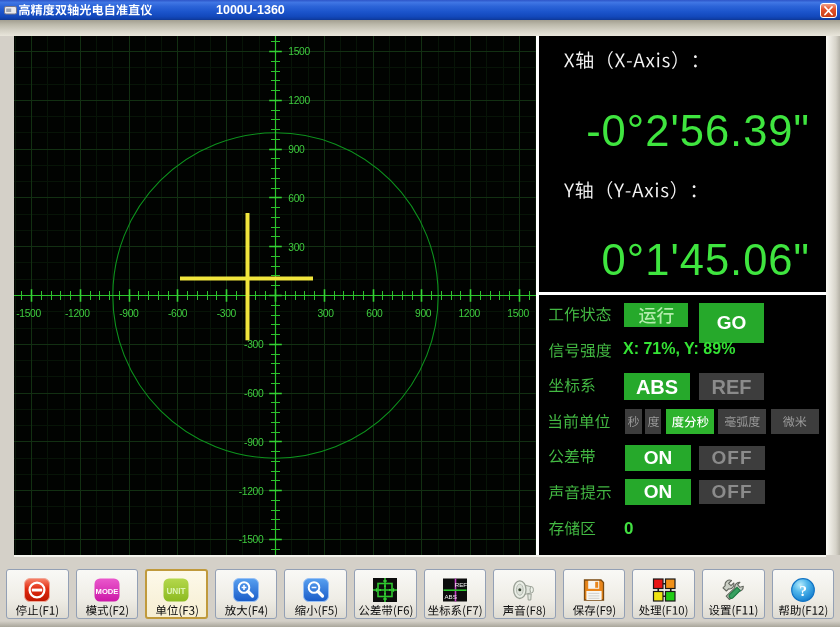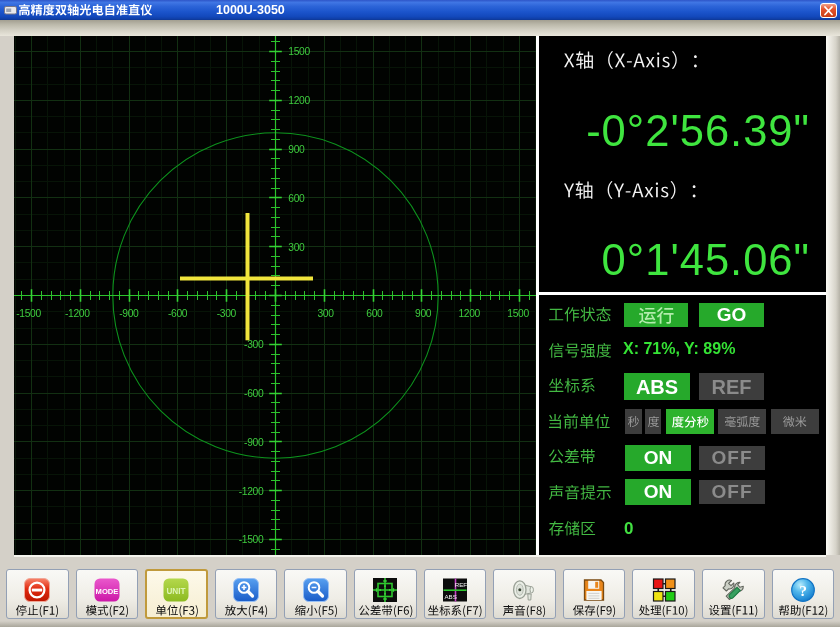--- a/index.html
+++ b/index.html
@@ -68,21 +68,21 @@
 <svg style="position:absolute;left:548.5px;top:485.0px;overflow:visible" width="61.8" height="14.7" viewBox="0.5 -13.4 61.8 14.7">
     <path d="M7.3 -13.3V-12.0H1.1V-10.9H7.3V-9.4H2.1V-8.3H14.0V-9.4H8.5V-10.9H14.7V-12.0H8.5V-13.3ZM2.4 -7.1V-5.0C2.4 -3.3 2.2 -1.1 0.5 0.5C0.7 0.7 1.2 1.1 1.4 1.3C2.5 0.2 3.1 -1.2 3.4 -2.6H12.5V-1.8H13.7V-7.1ZM12.5 -3.7H8.5V-6.1H12.5ZM3.5 -3.7C3.6 -4.1 3.6 -4.6 3.6 -5.0V-6.1H7.3V-3.7Z M22.7 -13.2C22.9 -12.8 23.1 -12.3 23.3 -11.8H17.6V-10.8H30.0V-11.8H24.6C24.5 -12.3 24.2 -12.9 23.8 -13.4ZM19.7 -10.4C20.1 -9.7 20.5 -8.8 20.6 -8.1H16.7V-7.0H30.7V-8.1H26.7C27.1 -8.8 27.5 -9.7 27.9 -10.4L26.6 -10.7C26.4 -10.0 25.9 -8.9 25.5 -8.1H21.3L21.9 -8.3C21.7 -8.9 21.3 -9.9 20.8 -10.7ZM20.0 -2.1H27.5V-0.3H20.0ZM20.0 -3.0V-4.6H27.5V-3.0ZM18.8 -5.7V1.3H20.0V0.7H27.5V1.2H28.7V-5.7Z M39.2 -9.7H44.4V-8.5H39.2ZM39.2 -11.9H44.4V-10.6H39.2ZM38.1 -12.8V-7.6H45.6V-12.8ZM38.4 -4.7C38.1 -2.4 37.4 -0.6 36.0 0.6C36.3 0.7 36.7 1.1 36.9 1.3C37.7 0.5 38.4 -0.4 38.8 -1.6C39.8 0.6 41.5 1.0 43.8 1.0H46.6C46.6 0.7 46.8 0.2 46.9 -0.0C46.4 -0.0 44.3 -0.0 43.9 -0.0C43.3 -0.0 42.8 -0.0 42.3 -0.1V-2.6H45.7V-3.6H42.3V-5.5H46.4V-6.4H37.4V-5.5H41.2V-0.4C40.3 -0.8 39.6 -1.5 39.2 -2.9C39.3 -3.4 39.4 -4.0 39.5 -4.6ZM34.2 -13.3V-10.1H32.2V-9.0H34.2V-5.5C33.4 -5.2 32.6 -5.0 32.1 -4.9L32.4 -3.7L34.2 -4.3V-0.2C34.2 0.0 34.1 0.1 33.9 0.1C33.7 0.1 33.1 0.1 32.4 0.1C32.6 0.4 32.7 0.9 32.8 1.2C33.8 1.2 34.4 1.1 34.8 0.9C35.2 0.8 35.3 0.4 35.3 -0.2V-4.7L37.1 -5.3L36.9 -6.3L35.3 -5.8V-9.0H37.1V-10.1H35.3V-13.3Z M51.1 -5.5C50.4 -3.8 49.2 -2.0 48.0 -0.9C48.3 -0.7 48.8 -0.4 49.0 -0.2C50.3 -1.4 51.5 -3.3 52.3 -5.2ZM58.2 -5.1C59.3 -3.5 60.5 -1.5 61.0 -0.2L62.2 -0.7C61.7 -2.0 60.5 -4.0 59.3 -5.5ZM49.8 -12.1V-10.9H60.9V-12.1ZM48.3 -8.3V-7.1H54.7V-0.3C54.7 -0.0 54.6 0.0 54.3 0.0C54.0 0.0 53.0 0.0 51.9 0.0C52.1 0.4 52.3 0.9 52.3 1.2C53.7 1.2 54.7 1.2 55.2 1.0C55.8 0.8 56.0 0.5 56.0 -0.3V-7.1H62.3V-8.3Z" fill="#43b943"></path>
   </svg>
 <svg style="position:absolute;left:548.5px;top:520.6px;overflow:visible" width="46.1" height="14.5" viewBox="0.5 -13.3 46.1 14.5">
     <path d="M9.7 -5.5V-4.2H5.3V-3.1H9.7V-0.2C9.7 0.1 9.6 0.1 9.4 0.1C9.1 0.2 8.1 0.2 7.1 0.1C7.2 0.5 7.4 0.9 7.4 1.2C8.8 1.2 9.7 1.2 10.2 1.1C10.7 0.9 10.9 0.6 10.9 -0.1V-3.1H15.1V-4.2H10.9V-5.1C12.0 -5.8 13.3 -6.8 14.1 -7.8L13.4 -8.4L13.1 -8.3H6.6V-7.2H12.0C11.3 -6.6 10.5 -5.9 9.7 -5.5ZM6.1 -13.3C5.9 -12.6 5.7 -11.9 5.4 -11.2H1.0V-10.1H4.9C3.9 -7.9 2.4 -5.8 0.5 -4.5C0.7 -4.2 1.0 -3.7 1.1 -3.4C1.8 -3.9 2.4 -4.5 3.0 -5.1V1.2H4.2V-6.5C5.0 -7.6 5.7 -8.8 6.2 -10.1H14.8V-11.2H6.7C6.9 -11.8 7.1 -12.4 7.3 -13.0Z M20.4 -11.8C21.1 -11.2 21.8 -10.2 22.2 -9.6L23.0 -10.2C22.7 -10.8 21.9 -11.7 21.2 -12.4ZM23.3 -8.5V-7.4H26.3C25.2 -6.3 24.0 -5.4 22.8 -4.7C23.0 -4.5 23.4 -4.0 23.6 -3.8C24.0 -4.0 24.3 -4.3 24.7 -4.6V1.2H25.8V0.4H29.2V1.2H30.3V-5.7H26.1C26.7 -6.2 27.2 -6.8 27.7 -7.4H31.0V-8.5H28.6C29.4 -9.7 30.2 -11.0 30.8 -12.5L29.8 -12.8C29.5 -12.0 29.1 -11.3 28.7 -10.6V-11.5H26.9V-13.3H25.8V-11.5H23.7V-10.5H25.8V-8.5ZM26.9 -10.5H28.6C28.2 -9.8 27.7 -9.1 27.2 -8.5H26.9ZM25.8 -2.2H29.2V-0.6H25.8ZM25.8 -3.1V-4.7H29.2V-3.1ZM21.3 0.7C21.5 0.4 21.9 0.2 24.1 -1.2C24.0 -1.5 23.9 -1.9 23.8 -2.2L22.3 -1.3V-8.2H19.7V-7.1H21.3V-1.5C21.3 -0.8 20.9 -0.4 20.7 -0.3C20.9 -0.1 21.2 0.4 21.3 0.7ZM19.2 -13.3C18.5 -10.9 17.4 -8.5 16.2 -6.8C16.4 -6.6 16.7 -6.0 16.8 -5.7C17.2 -6.3 17.6 -6.9 18.0 -7.6V1.2H19.0V-9.7C19.5 -10.8 19.9 -11.9 20.2 -13.0Z M46.2 -12.4H33.1V0.8H46.6V-0.3H34.3V-11.3H46.2ZM35.7 -9.2C36.9 -8.2 38.3 -7.0 39.6 -5.8C38.2 -4.5 36.7 -3.3 35.2 -2.4C35.5 -2.1 35.9 -1.7 36.1 -1.5C37.6 -2.4 39.1 -3.6 40.4 -5.0C41.8 -3.7 43.0 -2.4 43.8 -1.5L44.8 -2.3C43.9 -3.3 42.6 -4.6 41.2 -5.9C42.4 -7.2 43.4 -8.6 44.3 -10.1L43.1 -10.5C42.4 -9.2 41.4 -7.9 40.4 -6.7C39.1 -7.8 37.7 -9.0 36.5 -9.9Z" fill="#43b943"></path>
   </svg>
 <div style="position:absolute;left:624px;top:303px;width:64px;height:24px;background:#26a92b;"></div>
 <svg style="position:absolute;left:638.7px;top:306.6px;overflow:visible" width="34.6" height="16.8" viewBox="0.6 -15.2 34.6 16.8">
     <path d="M6.8 -14.2V-12.6H16.0V-14.2ZM1.1 -13.3C2.1 -12.5 3.6 -11.4 4.3 -10.8L5.5 -12.0C4.7 -12.7 3.3 -13.7 2.2 -14.4ZM6.8 -2.1C7.4 -2.3 8.2 -2.4 14.7 -3.0C15.0 -2.5 15.2 -2.1 15.4 -1.7L16.9 -2.5C16.2 -3.8 14.8 -6.1 13.7 -7.9L12.3 -7.2C12.8 -6.4 13.4 -5.4 13.9 -4.5L8.7 -4.1C9.5 -5.4 10.4 -7.0 11.1 -8.5H17.2V-10.1H5.6V-8.5H9.1C8.4 -6.8 7.5 -5.2 7.2 -4.8C6.8 -4.2 6.5 -3.9 6.2 -3.8C6.4 -3.3 6.7 -2.4 6.8 -2.1ZM4.7 -9.0H0.7V-7.4H3.1V-1.9C2.3 -1.6 1.4 -0.8 0.6 0.0L1.7 1.6C2.6 0.5 3.5 -0.6 4.0 -0.6C4.4 -0.6 5.1 -0.0 5.8 0.4C7.1 1.2 8.5 1.4 10.8 1.4C12.7 1.4 15.7 1.3 17.0 1.2C17.0 0.7 17.3 -0.2 17.5 -0.7C15.6 -0.4 12.8 -0.3 10.8 -0.3C8.8 -0.3 7.3 -0.4 6.1 -1.2C5.5 -1.5 5.1 -1.8 4.7 -2.0Z M25.9 -14.1V-12.5H34.7V-14.1ZM22.7 -15.2C21.8 -13.9 20.1 -12.3 18.6 -11.3C18.9 -11.0 19.3 -10.3 19.5 -9.9C21.2 -11.1 23.1 -12.9 24.3 -14.5ZM25.1 -9.2V-7.5H30.9V-0.6C30.9 -0.3 30.8 -0.2 30.4 -0.2C30.1 -0.2 28.9 -0.2 27.7 -0.2C28.0 0.3 28.2 1.0 28.3 1.5C30.0 1.5 31.0 1.4 31.7 1.2C32.4 0.9 32.6 0.4 32.6 -0.6V-7.5H35.2V-9.2ZM23.4 -11.3C22.2 -9.3 20.2 -7.2 18.4 -5.9C18.7 -5.5 19.3 -4.8 19.5 -4.4C20.1 -4.9 20.7 -5.4 21.3 -6.0V1.5H23.1V-8.0C23.8 -8.8 24.5 -9.8 25.0 -10.7Z" fill="#b2ecac"></path>
   </svg>
-<div style="position:absolute;left:699px;top:303px;width:65px;height:24px;background:#26a92b;">
+<div style="position:absolute;left:699px;top:303px;width:65px;height:40px;background:#26a92b;">
     <span class="bt" style="font-size:19px;color:#fff">GO</span>
   </div>
 <div style="position:absolute;left:624px;top:373px;width:66px;height:27px;background:#26a92b;">
     <span class="bt" style="font-size:20px;color:#fff">ABS</span>
   </div>
 <div style="position:absolute;left:699px;top:373px;width:65px;height:27px;background:#3d3d3d;">
     <span class="bt" style="font-size:20px;color:#8b8b8b">REF</span>
   </div>
 <div style="position:absolute;left:625px;top:409px;width:17px;height:25px;background:#3d3d3d;"></div>
 <svg style="position:absolute;left:628.0px;top:416.0px;overflow:visible" width="11.1" height="11.0" viewBox="0.4 -10.1 11.1 11.0">
@@ -280,18 +280,18 @@
   </svg>
 
 <div style="position:absolute;left:0;top:0;width:840px;height:20px;background:linear-gradient(180deg,#2e55c8 0%,#4076e4 12%,#2c64d8 32%,#1c55cc 58%,#1349bc 82%,#0f3da4 96%,#0c3590 100%)"></div>
 <svg style="position:absolute;left:4px;top:4px" width="13" height="13" viewBox="0 0 13 13">
     <rect x="0.5" y="2.5" width="12" height="7.5" rx="1.5" fill="#e8e8ec" stroke="#778"></rect>
     <rect x="2.2" y="4.5" width="5" height="3.5" fill="#9aa2b2"></rect>
   </svg>
 <svg style="position:absolute;left:18.5px;top:4.2px;overflow:visible" width="133.2" height="11.6" viewBox="0.7 -10.5 133.2 11.6">
     <path d="M3.8 -6.6H8.5V-5.9H3.8ZM2.3 -7.5V-4.9H10.0V-7.5ZM5.1 -10.1 5.4 -9.2H0.7V-8.0H11.5V-9.2H7.1L6.6 -10.5ZM3.4 -2.8V0.5H4.7V-0.0H8.2C8.4 0.3 8.6 0.7 8.6 1.0C9.5 1.0 10.1 1.0 10.6 0.8C11.1 0.7 11.2 0.4 11.2 -0.2V-4.4H1.0V1.1H2.4V-3.2H9.7V-0.3C9.7 -0.1 9.7 -0.0 9.5 -0.0H8.7V-2.8ZM4.7 -1.8H7.4V-1.0H4.7Z M16.0 -9.7C15.9 -8.9 15.7 -7.9 15.5 -7.2V-10.3H14.2V-6.3H12.6V-4.9H14.0C13.6 -3.8 13.0 -2.5 12.4 -1.8C12.6 -1.3 13.0 -0.7 13.1 -0.2C13.5 -0.8 13.9 -1.6 14.2 -2.5V1.0H15.5V-3.1C15.8 -2.5 16.0 -2.0 16.2 -1.6L17.1 -2.7C16.9 -3.1 15.8 -4.5 15.5 -4.8L15.5 -4.8V-4.9H16.6V-6.3H15.5V-6.8L16.2 -6.6C16.5 -7.3 16.9 -8.5 17.2 -9.4ZM12.6 -9.4C12.9 -8.5 13.1 -7.3 13.2 -6.6L14.2 -6.8C14.1 -7.6 13.9 -8.7 13.6 -9.6ZM19.7 -10.3V-9.5H17.3V-8.4H19.7V-7.9H17.6V-7.0H19.7V-6.4H17.0V-5.4H24.0V-6.4H21.1V-7.0H23.4V-7.9H21.1V-8.4H23.7V-9.5H21.1V-10.3ZM21.9 -3.8V-3.3H19.0V-3.8ZM17.6 -4.9V1.1H19.0V-0.8H21.9V-0.2C21.9 -0.1 21.9 -0.1 21.7 -0.1C21.5 -0.0 21.0 -0.0 20.6 -0.1C20.7 0.3 20.9 0.7 21.0 1.1C21.7 1.1 22.3 1.1 22.7 0.9C23.2 0.7 23.3 0.4 23.3 -0.2V-4.9ZM19.0 -2.3H21.9V-1.7H19.0Z M29.1 -7.7V-6.9H27.5V-5.7H29.1V-3.8H34.2V-5.7H35.9V-6.9H34.2V-7.7H32.7V-6.9H30.5V-7.7ZM32.7 -5.7V-4.9H30.5V-5.7ZM33.1 -2.2C32.7 -1.8 32.1 -1.4 31.5 -1.2C30.9 -1.5 30.3 -1.8 29.9 -2.2ZM27.5 -3.3V-2.2H28.9L28.4 -2.0C28.8 -1.5 29.3 -1.0 29.9 -0.6C29.0 -0.4 28.0 -0.3 26.9 -0.2C27.2 0.1 27.4 0.7 27.5 1.0C28.9 0.9 30.3 0.6 31.4 0.2C32.6 0.6 33.9 0.9 35.4 1.1C35.6 0.7 36.0 0.1 36.3 -0.2C35.1 -0.3 34.1 -0.4 33.2 -0.6C34.1 -1.2 34.8 -1.9 35.3 -2.9L34.4 -3.4L34.2 -3.3ZM30.0 -10.1C30.2 -9.9 30.3 -9.6 30.3 -9.3H25.8V-6.1C25.8 -4.2 25.7 -1.4 24.7 0.4C25.1 0.5 25.7 0.9 26.0 1.1C27.1 -0.9 27.2 -4.0 27.2 -6.1V-8.0H36.1V-9.3H32.0C31.9 -9.7 31.7 -10.1 31.5 -10.5Z M46.4 -8.1C46.2 -6.5 45.7 -5.1 45.1 -3.9C44.6 -5.1 44.3 -6.6 44.0 -8.1ZM42.6 -9.5V-8.1H43.2L42.7 -8.0C43.0 -5.9 43.5 -4.0 44.2 -2.5C43.5 -1.5 42.5 -0.7 41.4 -0.2C41.8 0.1 42.2 0.7 42.4 1.1C43.4 0.5 44.3 -0.2 45.0 -1.0C45.7 -0.2 46.4 0.5 47.3 1.1C47.6 0.7 48.0 0.1 48.4 -0.2C47.4 -0.7 46.6 -1.4 46.0 -2.3C47.0 -4.1 47.7 -6.3 48.0 -9.3L47.0 -9.5L46.8 -9.5ZM37.2 -6.3C37.9 -5.5 38.7 -4.5 39.4 -3.5C38.8 -2.0 37.9 -0.9 36.9 -0.1C37.2 0.2 37.7 0.7 37.9 1.1C38.9 0.3 39.7 -0.8 40.4 -2.1C40.8 -1.5 41.1 -1.0 41.3 -0.6L42.5 -1.6C42.2 -2.2 41.7 -3.0 41.1 -3.7C41.7 -5.3 42.0 -7.1 42.2 -9.2L41.3 -9.5L41.0 -9.5H37.3V-8.1H40.7C40.5 -7.0 40.3 -6.1 40.0 -5.1C39.4 -5.8 38.8 -6.5 38.3 -7.1Z M55.6 -3.1H56.6V-0.9H55.6ZM55.6 -4.4V-6.4H56.6V-4.4ZM58.9 -3.1V-0.9H57.9V-3.1ZM58.9 -4.4H57.9V-6.4H58.9ZM56.6 -10.4V-7.7H54.3V1.1H55.6V0.4H58.9V1.0H60.3V-7.7H58.0V-10.4ZM49.7 -3.8C49.8 -3.9 50.3 -4.0 50.7 -4.0H51.7V-2.6C50.7 -2.5 49.8 -2.3 49.2 -2.3L49.4 -0.9L51.7 -1.2V1.0H52.9V-1.5L54.0 -1.7L53.9 -2.9L52.9 -2.8V-4.0H53.9V-5.3H52.9V-7.0H51.7V-5.3H50.9C51.2 -6.0 51.5 -6.9 51.8 -7.7H53.9V-9.1H52.2C52.2 -9.4 52.3 -9.8 52.4 -10.1L51.0 -10.4C50.9 -9.9 50.8 -9.5 50.8 -9.1H49.3V-7.7H50.4C50.2 -6.9 50.0 -6.2 49.9 -6.0C49.7 -5.4 49.5 -5.1 49.3 -5.0C49.4 -4.7 49.6 -4.0 49.7 -3.8Z M62.5 -9.3C63.0 -8.4 63.6 -7.1 63.7 -6.3L65.2 -6.9C65.0 -7.7 64.4 -8.9 63.8 -9.8ZM70.4 -9.9C70.1 -9.0 69.5 -7.7 69.0 -6.9L70.2 -6.4C70.8 -7.1 71.4 -8.3 71.9 -9.4ZM66.3 -10.4V-5.9H61.6V-4.5H64.6C64.4 -2.5 64.1 -1.0 61.3 -0.2C61.6 0.1 62.0 0.7 62.2 1.1C65.4 0.0 65.9 -1.9 66.2 -4.5H67.9V-0.8C67.9 0.6 68.2 1.0 69.6 1.0C69.9 1.0 70.8 1.0 71.1 1.0C72.3 1.0 72.7 0.5 72.8 -1.7C72.4 -1.8 71.8 -2.0 71.5 -2.3C71.4 -0.6 71.4 -0.3 71.0 -0.3C70.7 -0.3 70.0 -0.3 69.8 -0.3C69.4 -0.3 69.4 -0.4 69.4 -0.8V-4.5H72.6V-5.9H67.8V-10.4Z M78.4 -4.6V-3.5H76.1V-4.6ZM80.0 -4.6H82.4V-3.5H80.0ZM78.4 -6.0H76.1V-7.2H78.4ZM80.0 -6.0V-7.2H82.4V-6.0ZM74.6 -8.6V-1.4H76.1V-2.1H78.4V-1.4C78.4 0.5 78.9 1.0 80.6 1.0C81.0 1.0 82.5 1.0 82.9 1.0C84.4 1.0 84.9 0.2 85.1 -1.7C84.7 -1.8 84.3 -2.0 83.9 -2.1V-8.6H80.0V-10.3H78.4V-8.6ZM83.6 -2.1C83.5 -0.8 83.4 -0.5 82.8 -0.5C82.5 -0.5 81.1 -0.5 80.8 -0.5C80.1 -0.5 80.0 -0.6 80.0 -1.4V-2.1Z M88.6 -4.8H94.5V-3.5H88.6ZM88.6 -6.1V-7.4H94.5V-6.1ZM88.6 -2.2H94.5V-0.9H88.6ZM90.6 -10.4C90.6 -9.9 90.4 -9.3 90.3 -8.8H87.2V1.1H88.6V0.5H94.5V1.1H96.0V-8.8H91.8C92.0 -9.2 92.2 -9.7 92.4 -10.2Z M98.0 -9.3C98.6 -8.3 99.2 -7.1 99.5 -6.3L100.9 -7.0C100.6 -7.7 99.9 -9.0 99.3 -9.9ZM98.0 -0.1 99.6 0.5C100.1 -0.7 100.7 -2.2 101.2 -3.6L99.8 -4.3C99.3 -2.7 98.6 -1.1 98.0 -0.1ZM103.2 -4.6H105.4V-3.4H103.2ZM103.2 -5.8V-7.0H105.4V-5.8ZM104.9 -9.8C105.2 -9.3 105.5 -8.7 105.7 -8.2H103.6C103.8 -8.8 104.0 -9.4 104.2 -9.9L102.9 -10.3C102.3 -8.3 101.2 -6.5 100.0 -5.3C100.3 -5.1 100.8 -4.5 101.0 -4.2C101.3 -4.6 101.6 -4.9 101.8 -5.3V1.1H103.2V0.3H109.4V-1.0H106.8V-2.2H109.0V-3.4H106.8V-4.6H109.0V-5.8H106.8V-7.0H109.2V-8.2H106.6L107.2 -8.6C107.0 -9.1 106.6 -9.8 106.2 -10.3ZM103.2 -2.2H105.4V-1.0H103.2Z M111.9 -7.6V-0.6H110.3V0.7H121.5V-0.6H120.0V-7.6H116.2L116.3 -8.2H121.2V-9.5H116.6L116.7 -10.2L115.1 -10.4L115.0 -9.5H110.6V-8.2H114.9L114.8 -7.6ZM113.3 -4.7H118.5V-4.1H113.3ZM113.3 -5.7V-6.4H118.5V-5.7ZM113.3 -3.0H118.5V-2.3H113.3ZM113.3 -0.6V-1.3H118.5V-0.6Z M128.5 -9.6C129.0 -8.8 129.5 -7.8 129.7 -7.2L130.9 -7.8C130.7 -8.5 130.2 -9.4 129.7 -10.2ZM131.9 -9.6C131.6 -7.3 131.0 -5.1 129.8 -3.4C128.7 -5.0 128.1 -7.1 127.7 -9.5L126.3 -9.3C126.8 -6.4 127.5 -4.0 128.8 -2.2C127.9 -1.3 126.8 -0.6 125.4 -0.0C125.6 0.3 126.1 0.8 126.3 1.1C127.6 0.5 128.8 -0.2 129.7 -1.1C130.5 -0.2 131.6 0.6 132.9 1.1C133.1 0.7 133.6 0.1 133.9 -0.1C132.6 -0.6 131.6 -1.4 130.7 -2.3C132.2 -4.2 132.9 -6.7 133.4 -9.4ZM125.0 -10.3C124.3 -8.6 123.3 -6.8 122.2 -5.7C122.4 -5.4 122.8 -4.6 123.0 -4.2C123.2 -4.5 123.5 -4.8 123.8 -5.2V1.1H125.2V-7.4C125.6 -8.2 126.0 -9.0 126.3 -9.9Z" fill="#ffffff"></path>
   </svg>
-<div style="position:absolute;left:216px;top:3px;font-family:'Liberation Sans',sans-serif;font-weight:bold;font-size:12.5px;color:#fff">1000U-3050</div>
+<div style="position:absolute;left:216px;top:3px;font-family:'Liberation Sans',sans-serif;font-weight:bold;font-size:12.5px;color:#fff">1000U-1360</div>
 <div style="position:absolute;left:820px;top:2.5px;width:17px;height:15.5px;border:1px solid #fff;border-radius:3px;background:linear-gradient(180deg,#f0a088 0%,#e4532c 40%,#c83c14 100%);box-sizing:border-box">
 <svg width="15" height="13.5" viewBox="0 0 15 13.5">
       <path d="M4 3 L11 10.5 M11 3 L4 10.5" stroke="#fff" stroke-width="1.8" stroke-linecap="round"></path>
     </svg></div>
 
 <div style="position:absolute;left:0;top:621px;width:840px;height:6px;background:linear-gradient(180deg,#d4d0c8,#a9a69b)"></div>
 </body></html>

